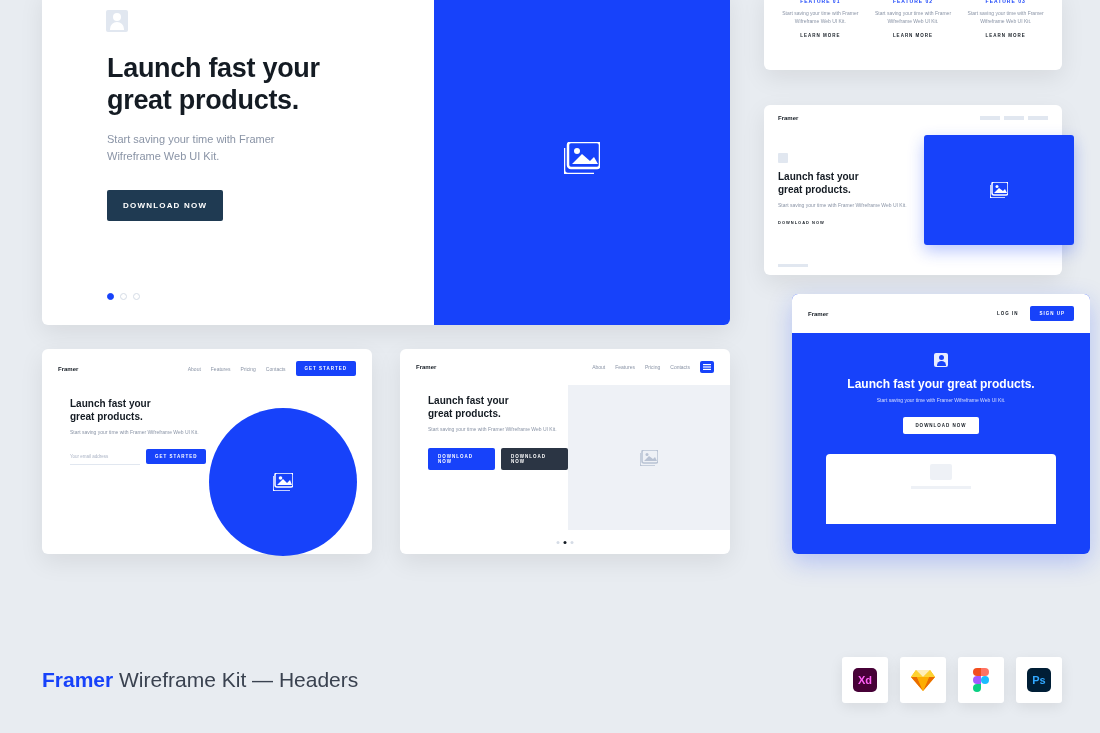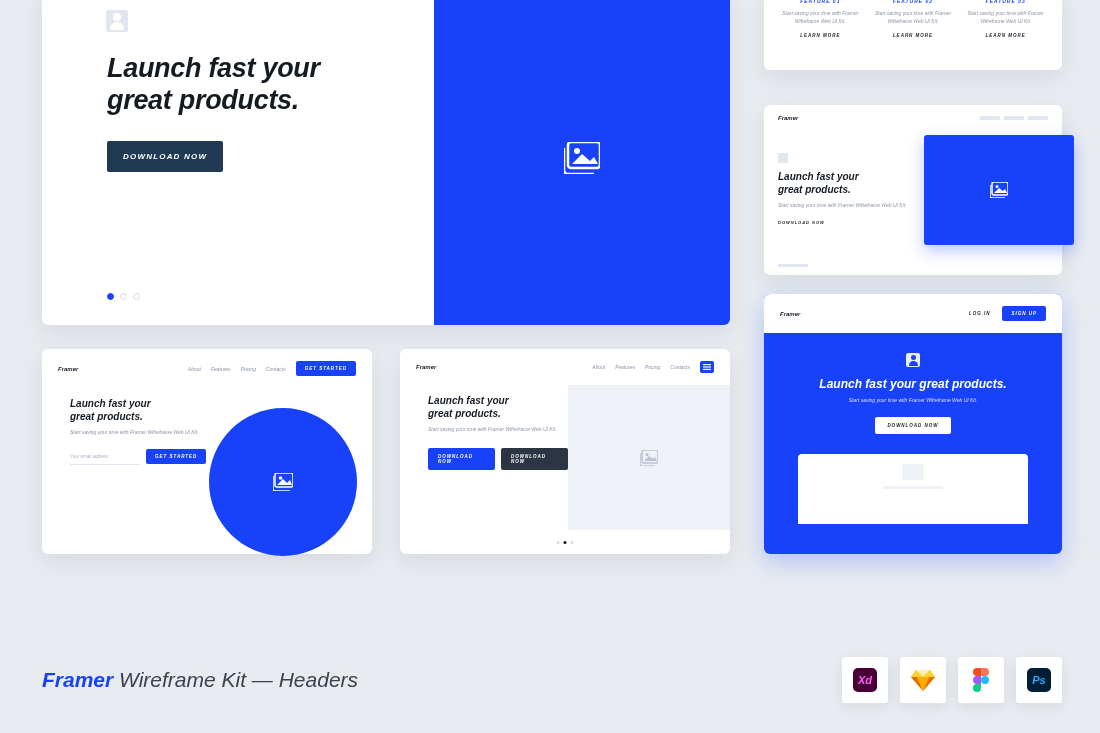--- a/index.html
+++ b/index.html
@@ -8,21 +8,20 @@
   background: #e8ecf1;
   width: 1100px;
   height: 733px;
   overflow: hidden;
   position: relative;
 }
 .canvas {
   width: 1100px;
   height: 733px;
   position: relative;
-  font-style: italic;
 }
 
 
 .card {
   background: #fff;
   border-radius: 6px;
   box-shadow: 0 8px 24px rgba(0,0,0,0.08);
   position: absolute;
 }
 
@@ -270,21 +269,21 @@
 }
 .btn-row { display: flex; gap: 6px; margin-top: 14px; }
 .btn-blue-xs2 { background: #1742fa; color: #fff; font-size: 4.5px; font-weight: 700; letter-spacing: 1px; padding: 6px 10px; border-radius: 2px; }
 .btn-grey-xs2 { background: #2b3544; color: #fff; font-size: 4.5px; font-weight: 700; letter-spacing: 1px; padding: 6px 10px; border-radius: 2px; }
 .pager-dots { position: absolute; bottom: 10px; left: 50%; transform: translateX(-50%); display: flex; gap: 4px; }
 .pdot { width: 3px; height: 3px; border-radius: 50%; background: #d5dce6; }
 .pdot.active { background: #141b23; }
 
 
 .card6 {
-  left: 764px;
+  left: 792px;
   top: 294px;
   width: 298px;
   height: 260px;
   background: #1742fa;
   box-shadow: 0 8px 24px rgba(23,66,250,0.25);
 }
 .c6-hdr { display: flex; align-items: center; justify-content: space-between; padding: 12px 16px; background: #fff; border-radius: 6px 6px 0 0; }
 .btn-outline-xs {
   font-size: 4.5px;
   font-weight: 700;
@@ -355,20 +354,24 @@
 <body>
 
 <div class="canvas">
 
   <div class="card card1">
     <div class="card1-left">
       <div class="avatar-ph"></div>
       <div class="heading-lg">
         <span>Launch fast your</span><br>
         <span>great products.</span>
+      </div>
+      <div class="sub">
+        <span>Start saving your time with Framer</span><br>
+        <span>Wifreframe Web UI Kit.</span>
       </div>
       <div class="btn-primary">DOWNLOAD NOW</div>
       <div class="dots">
         <span class="dot active"></span>
         <span class="dot"></span>
         <span class="dot"></span>
       </div>
     </div>
     <div class="card1-right">
       <svg width="36" height="32" class="img-icon-white">

